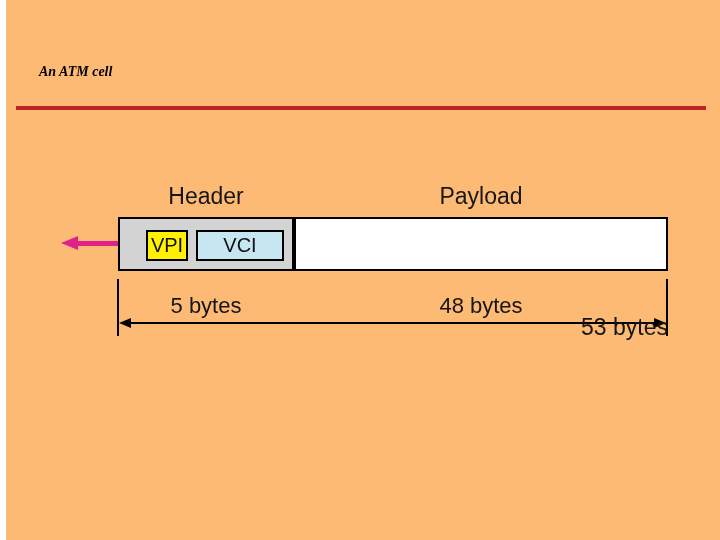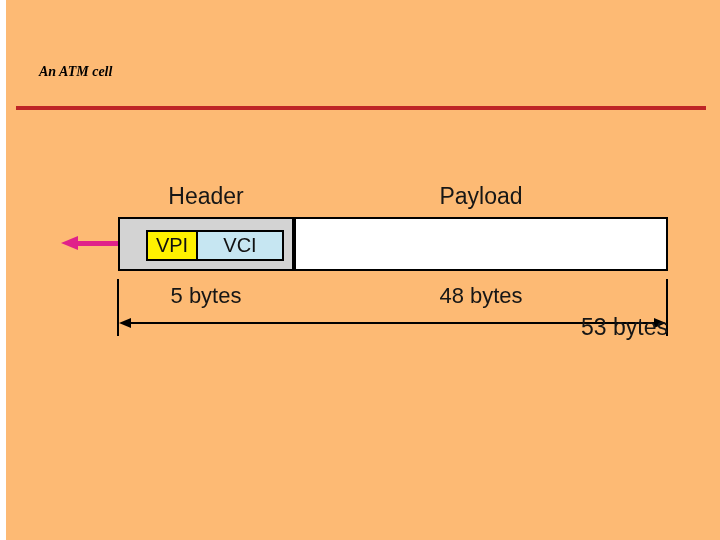--- a/index.html
+++ b/index.html
@@ -54,21 +54,21 @@
   
   .field {
     top: 230px; height: 31px;
     box-sizing: border-box;
     border: 2px solid #000000;
     font-size: 20px;
     color: #111111;
     text-align: center;
     line-height: 27px;
   }
-  #vpi-box { left: 140px; width: 52px; background: #fff100; }
+  #vpi-box { left: 140px; width: 42px; background: #fff100; }
   #vci-box { left: 190px; width: 88px; background: #c6e6f2; }
 
   
   #tx-arrow-shaft {
     left: 70px; top: 241px;
     width: 42px; height: 5px;
     background: #e0218a;
   }
   #tx-arrow-head {
     left: 55px; top: 236px;
@@ -78,21 +78,21 @@
     border-right: 17px solid #e0218a;
   }
 
   
   .tick { top: 279px; width: 2px; height: 57px; background: #000000; }
   #tick-left  { left: 111px; }
   #tick-right { left: 660px; }
 
   
   .size-label {
-    top: 284px;
+    top: 294px;
     font-size: 22px;
     color: #161616;
     text-align: center;
     line-height: 24px;
   }
   #header-size-label  { left: 112px; width: 176px; }
   #payload-size-label { left: 288px; width: 374px; text-align: center; }
 
   
   #total-arrow-line {

